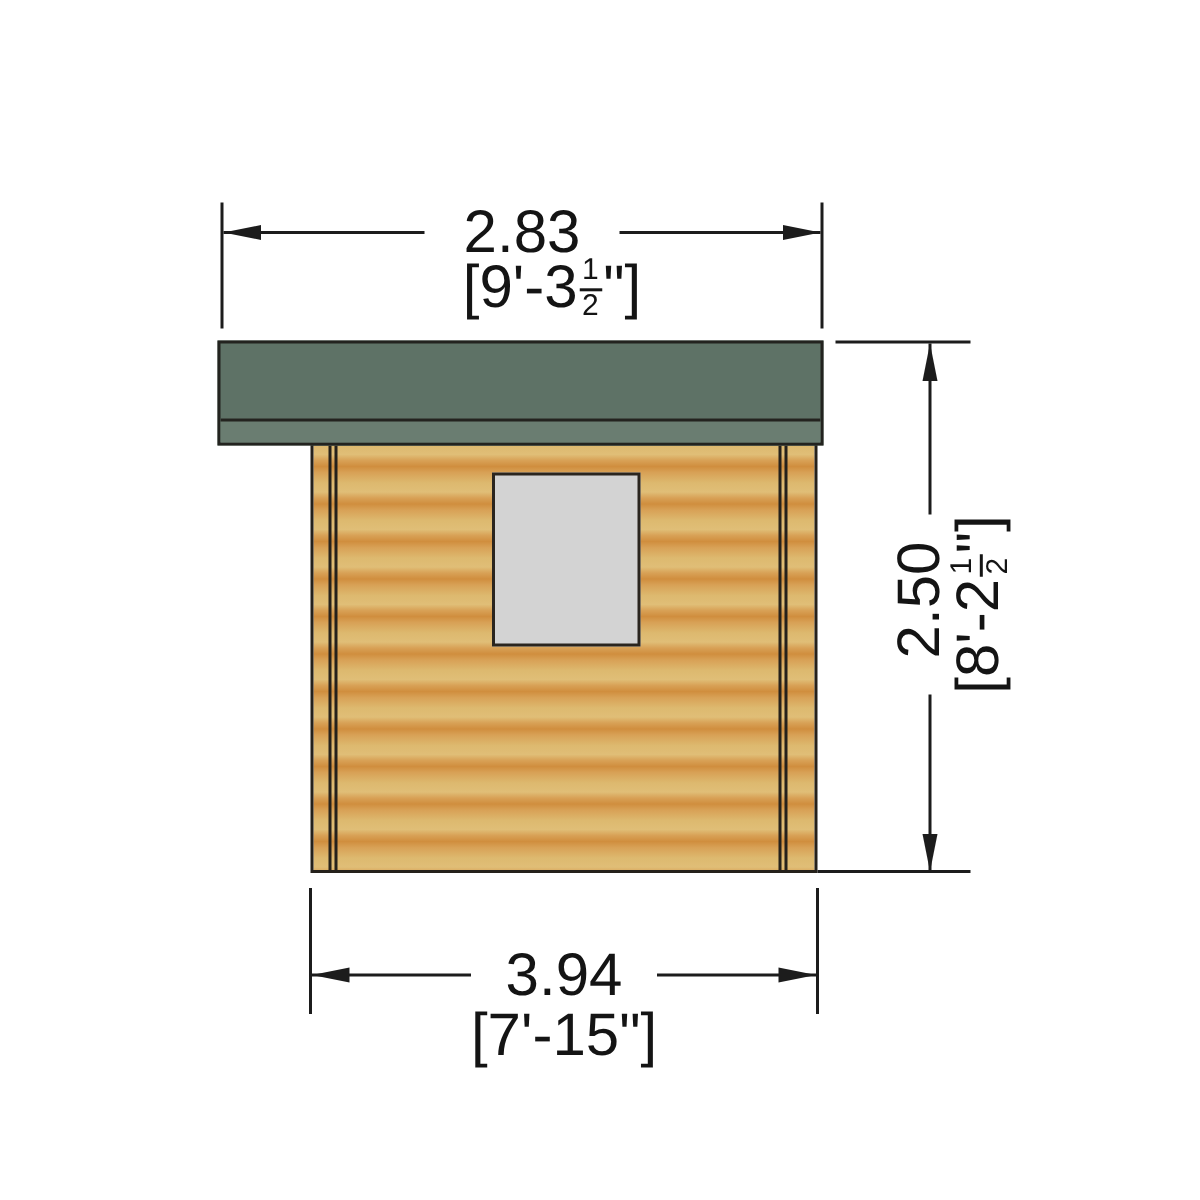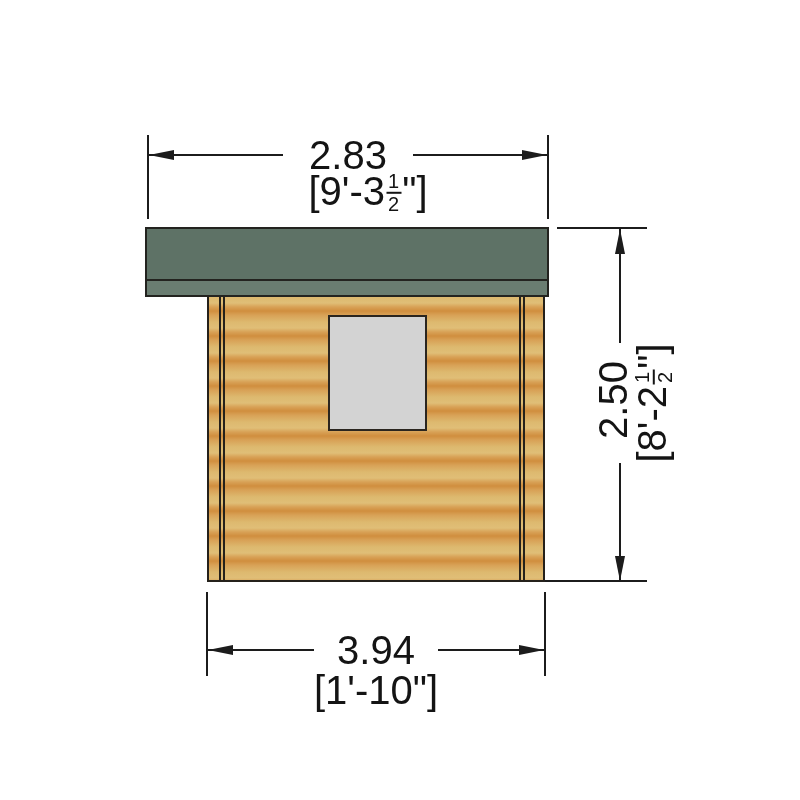--- a/index.html
+++ b/index.html
@@ -100,17 +100,17 @@
 
   <div>
     <div class="vline" style="left:206px;top:592px;height:84px;"></div>
     <div class="vline" style="left:544px;top:592px;height:84px;"></div>
     <div class="hline" style="left:208px;top:649px;width:106px;"></div>
     <div class="hline" style="left:438px;top:649px;width:106px;"></div>
     <div class="arrow a-left" style="left:208px;top:645px;"></div>
     <div class="arrow a-right" style="left:519px;top:645px;"></div>
     <div class="dim-text" style="left:376px;top:650px;">3.94</div>
     <div class="dim-text" style="left:376px;top:690px;">
-      <span>[1'-10</span><span>"]</span>
+      <span>[7'-15</span><span>"]</span>
     </div>
   </div>
 
 </div>
 
 </body></html>

